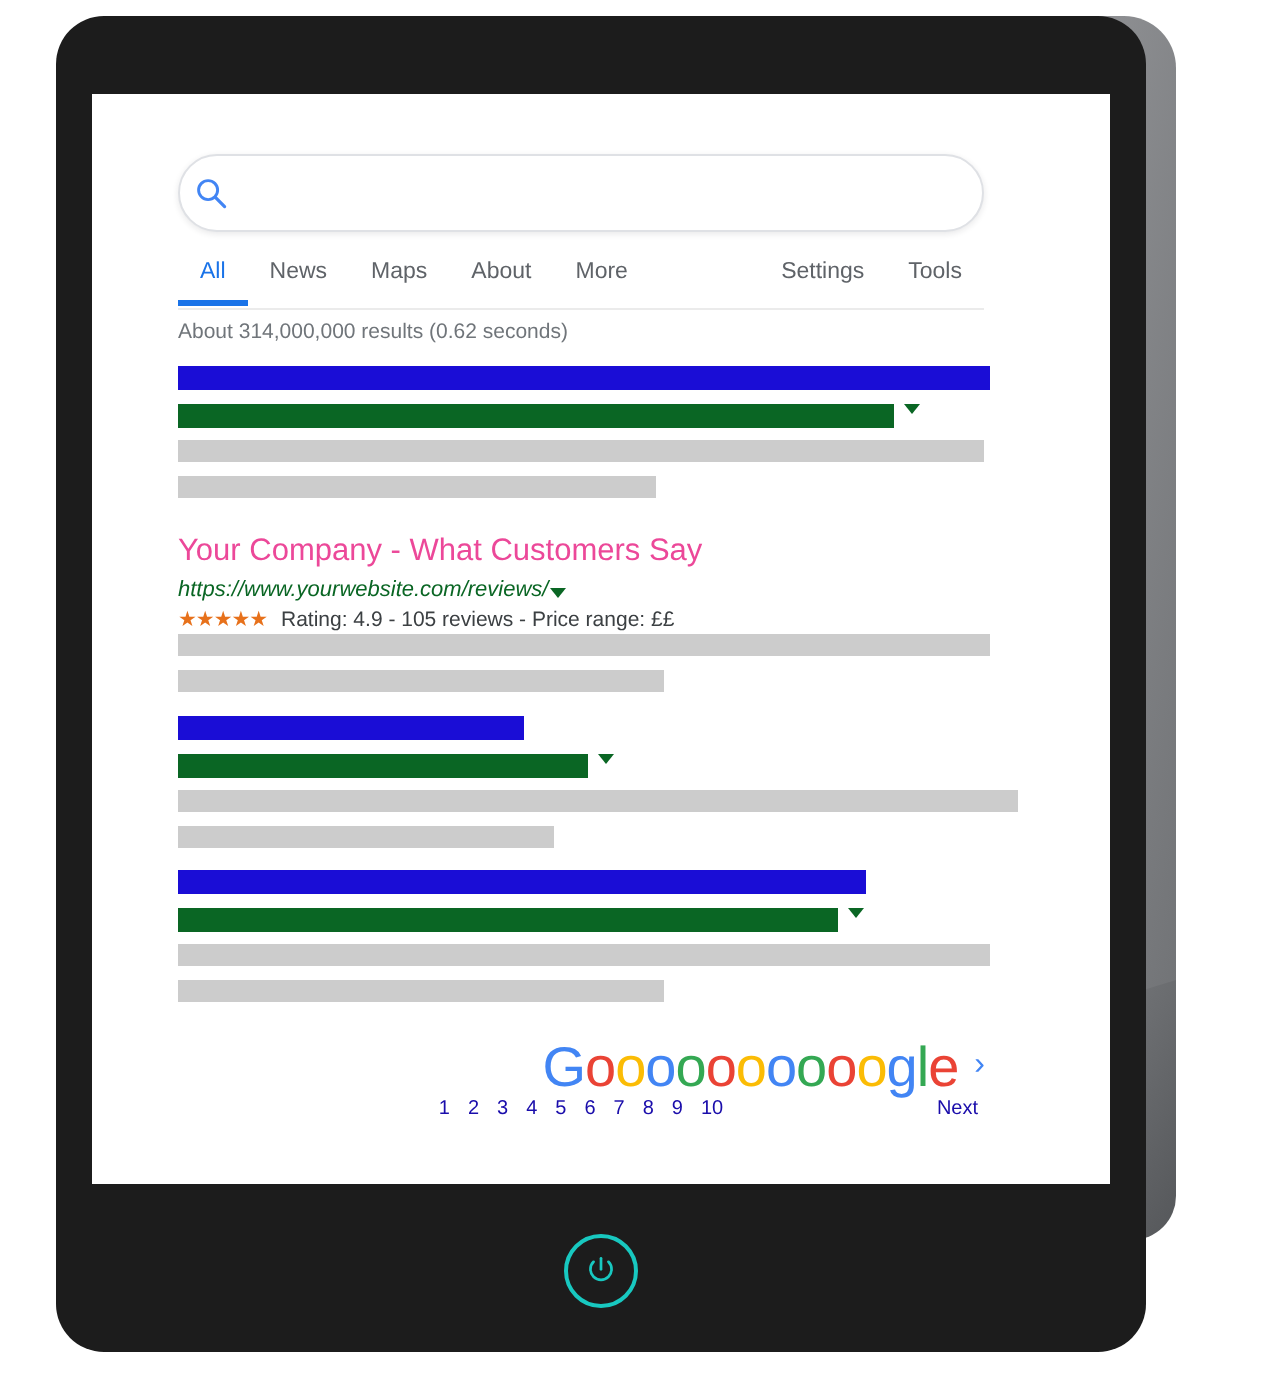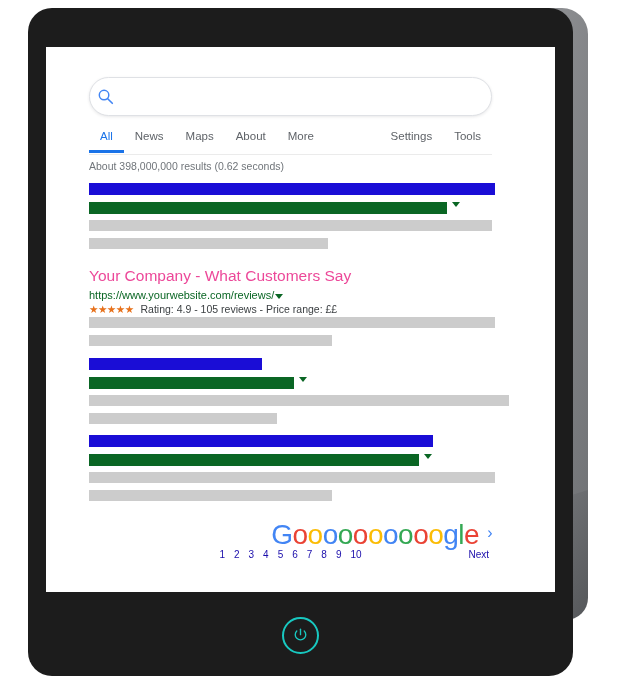--- a/index.html
+++ b/index.html
@@ -189,20 +189,21 @@
     color: #ec4899;
     cursor: pointer;
     white-space: nowrap;
   }
   .res-url {
     position: absolute;
     left: 34px;
     font-size: 11px;
     color: #0a6624;
     white-space: nowrap;
+    font-style: italic;
   }
   .res-caret {
     position: absolute;
     width: 0; height: 0;
     border-left: 4px solid transparent;
     border-right: 4px solid transparent;
     border-top: 5px solid #0a6624;
   }
   .res-snippet {
     position: absolute;
@@ -295,21 +296,21 @@
         <div class="tab">About</div>
         <div class="tab">More</div>
       </div>
       <div class="nav-right">
         <div class="tab">Settings</div>
         <div class="tab">Tools</div>
       </div>
     </div>
     <div class="nav-sep"></div>
 
-    <div class="result-stats">About 398,000,000 results (0.62 seconds)</div>
+    <div class="result-stats">About 314,000,000 results (0.62 seconds)</div>
 
     <div class="group" style="top:127px; width:420px; height:72px;">
       <div class="bar blue" style="left:0; top:0; width:406px;"></div>
       <div class="bar green" style="left:0; top:19px; width:358px;"></div>
       <div class="caret" style="left:363px; top:19px;"></div>
       <div class="bar grey" style="left:0; top:37px; width:403px;"></div>
       <div class="bar grey" style="left:0; top:55px; width:239px;"></div>
     </div>
 
     <div>

